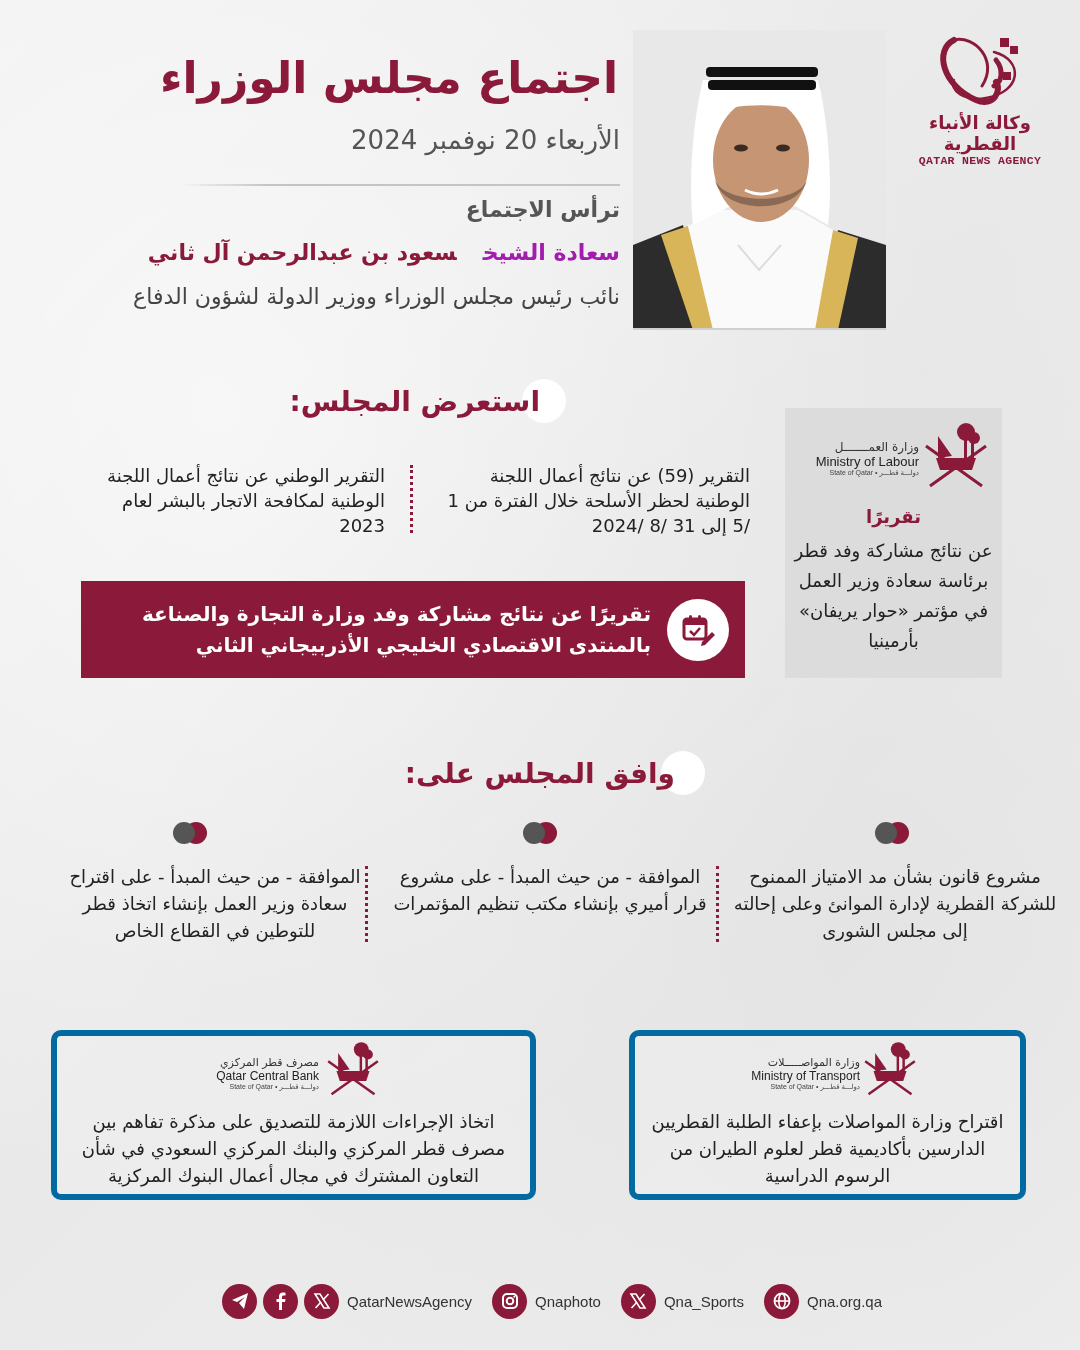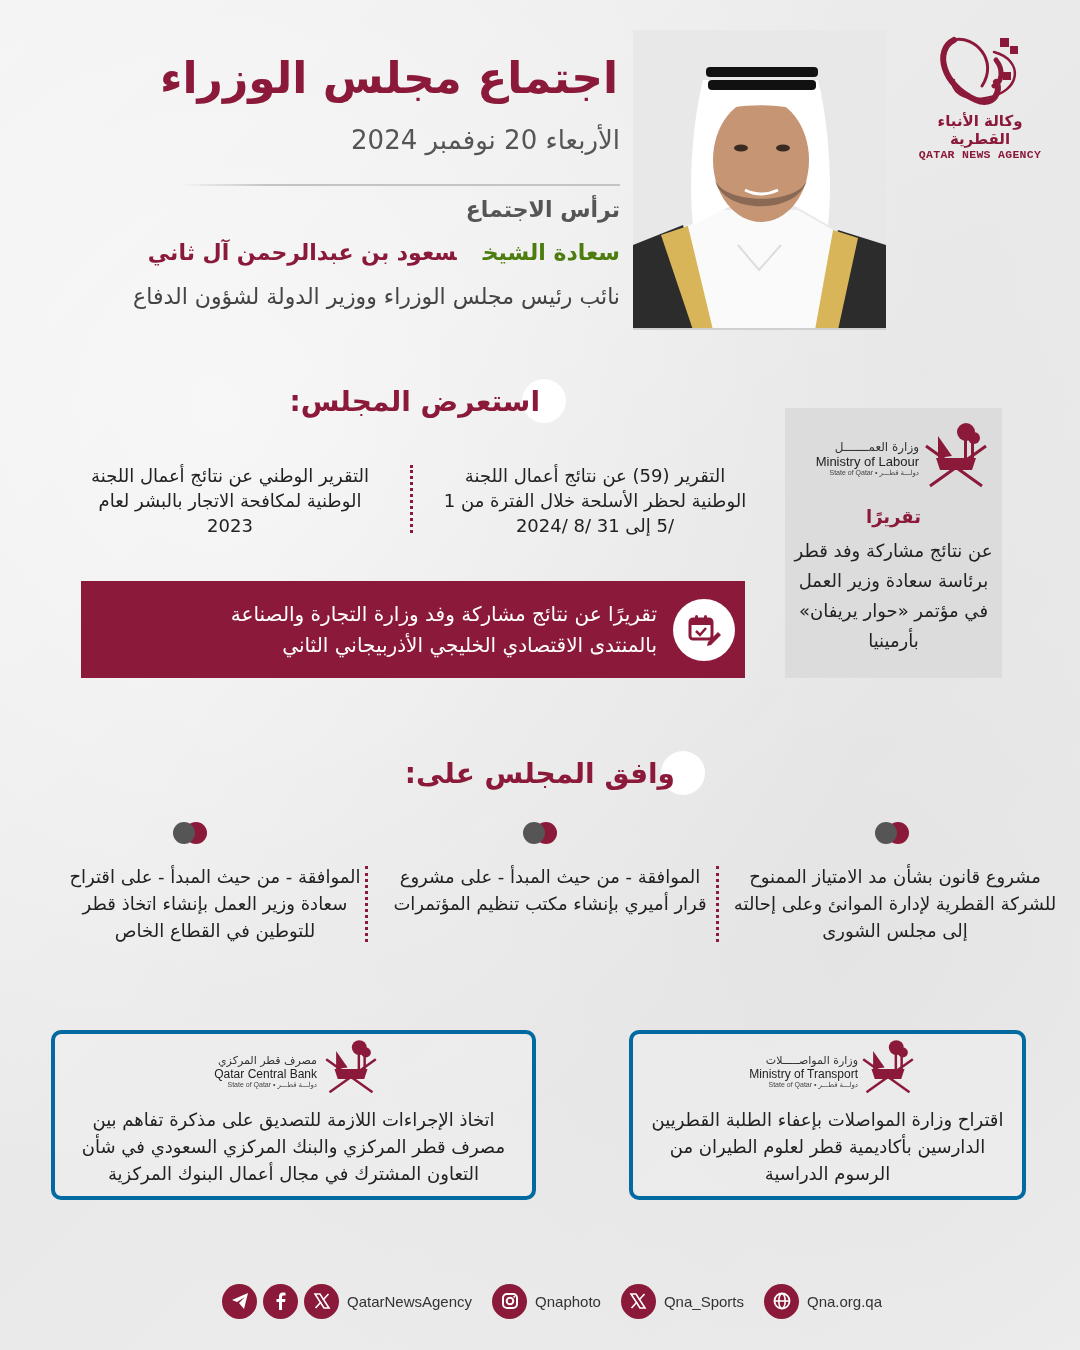--- a/index.html
+++ b/index.html
@@ -13,71 +13,71 @@
     font-family: "DejaVu Sans", sans-serif;
     position: relative;
     overflow: hidden;
     color: #222;
   }
   .abs { position: absolute; }
 
   
   .logo { left: 905px; top: 30px; width: 150px; text-align: center; }
   .logo svg { display: block; margin: 0 auto; }
-  .logo .ar { font-size: 15px; font-weight: bold; color: #8b1a3a; margin-top: 2px; direction: rtl; }
+  .logo .ar { font-size: 18px; font-weight: bold; color: #8b1a3a; margin-top: 2px; direction: rtl; }
   .logo .en { font-size: 11.5px; font-weight: bold; color: #8b1a3a; letter-spacing: 0.3px; font-family: Liberation Mono, monospace; }
 
   .title { right: 462px; top: 52px; font-size: 44px; font-weight: bold; color: #8b1a3a; direction: rtl; white-space: nowrap; }
   .date { right: 460px; top: 125px; font-size: 26px; font-weight: normal; color: #555; direction: rtl; white-space: nowrap; }
   .hr-line { left: 180px; top: 184px; width: 440px; height: 2px; background: linear-gradient(90deg, rgba(190,190,190,0) 0%, #c4c4c4 20%, #c4c4c4 100%); }
   .chair-label { right: 460px; top: 197px; font-size: 22px; font-weight: bold; color: #555; direction: rtl; white-space: nowrap; }
   .name-row { right: 460px; top: 240px; font-size: 22px; font-weight: bold; direction: rtl; white-space: nowrap; }
-  .name-row .pre { color: #4d7c0f; }
+  .name-row .pre { color: #a21caf; }
   .name-row .nm { color: #8b1a3a; margin-right: 26px; }
   .role { right: 460px; top: 284px; font-size: 22px; color: #444; direction: rtl; white-space: nowrap; }
 
   .portrait { left: 633px; top: 30px; width: 253px; height: 300px; overflow: hidden; border-bottom: 2px solid #d0d0d0; }
 
   
   .sec-head { font-size: 28px; font-weight: bold; color: #8b1a3a; direction: rtl; white-space: nowrap; }
   .sec-head .dot { position: absolute; width: 44px; height: 44px; border-radius: 50%; background: #fff; z-index: -1; }
   .sec1 { right: 540px; top: 385px; }
   .sec1 .dot { right: -26px; top: -6px; }
   .sec2 { right: 405px; top: 757px; }
   .sec2 .dot { right: -30px; top: -6px; }
 
   
-  .rev-text { font-size: 18px; line-height: 25px; color: #222; text-align: center; direction: rtl; }
+  .rev-text { font-size: 18px; line-height: 25px; color: #222; text-align: right; direction: rtl; }
   .rev1 { left: 440px; top: 463px; width: 310px; }
   .rev2 { left: 75px; top: 463px; width: 310px; }
   .dot-div { width: 0; border-left: 3px dotted #8b1a3a; }
   .dv1 { left: 410px; top: 465px; height: 68px; }
 
-  .banner { left: 81px; top: 581px; width: 664px; height: 97px; background: #8b1a3a; display: flex; align-items: center; justify-content: flex-end; padding-right: 10px; }
+  .banner { left: 81px; top: 581px; width: 664px; height: 97px; background: #8b1a3a; display: flex; align-items: center; justify-content: flex-end; padding-right: 16px; font-weight: bold; }
   .banner .btxt { color: #fff; font-size: 20px; line-height: 31px; text-align: right; direction: rtl; margin-right: 16px; }
   .banner .bicon { width: 62px; height: 62px; border-radius: 50%; background: #fff; display: flex; align-items: center; justify-content: center; flex-shrink: 0; }
 
   .labour-card { left: 785px; top: 408px; width: 217px; height: 270px; background: #dcdcdc; }
   .labour-card .hdr { position: absolute; left: 14px; top: 10px; width: 190px; height: 75px; }
   .labour-card .ttl { position: absolute; left: 0; right: 0; top: 98px; text-align: center; color: #8b1a3a; font-size: 18px; font-weight: bold; direction: rtl; }
   .labour-card .body { position: absolute; left: 5px; right: 5px; top: 128px; text-align: center; font-size: 18px; line-height: 30px; color: #222; direction: rtl; }
 
   
   .bullet { width: 38px; height: 22px; }
   .app-text { font-size: 18px; line-height: 27px; text-align: center; color: #222; direction: rtl; }
   .ap1 { left: 730px; top: 863px; width: 330px; }
   .ap2 { left: 390px; top: 863px; width: 320px; }
   .ap3 { left: 50px; top: 863px; width: 330px; }
   .b1 { left: 873px; top: 822px; }
   .b2 { left: 521px; top: 822px; }
   .b3 { left: 171px; top: 822px; }
   .dv2 { left: 716px; top: 866px; height: 76px; }
   .dv3 { left: 365px; top: 866px; height: 76px; }
 
-  .card { border: 4px solid #0369a1; border-radius: 10px; background: rgba(240,240,240,0.5); }
+  .card { border: 6px solid #0369a1; border-radius: 10px; background: rgba(240,240,240,0.5); }
   .cbank { left: 51px; top: 1030px; width: 485px; height: 170px; }
   .ctrans { left: 629px; top: 1030px; width: 397px; height: 170px; }
   .card .clogo { position: absolute; top: 2px; height: 62px; }
   .card .ctext { position: absolute; left: 8px; right: 8px; top: 72px; text-align: center; font-size: 18px; line-height: 27px; color: #222; direction: rtl; }
 
   .org-ar { font-size: 11px; color: #333; direction: rtl; text-align: right; }
   .org-en { font-size: 12px; color: #222; font-family: "Liberation Sans", sans-serif; text-align: right; }
   .org-st { font-size: 7px; color: #444; font-family: "Liberation Sans", sans-serif; text-align: right; }
 
   

